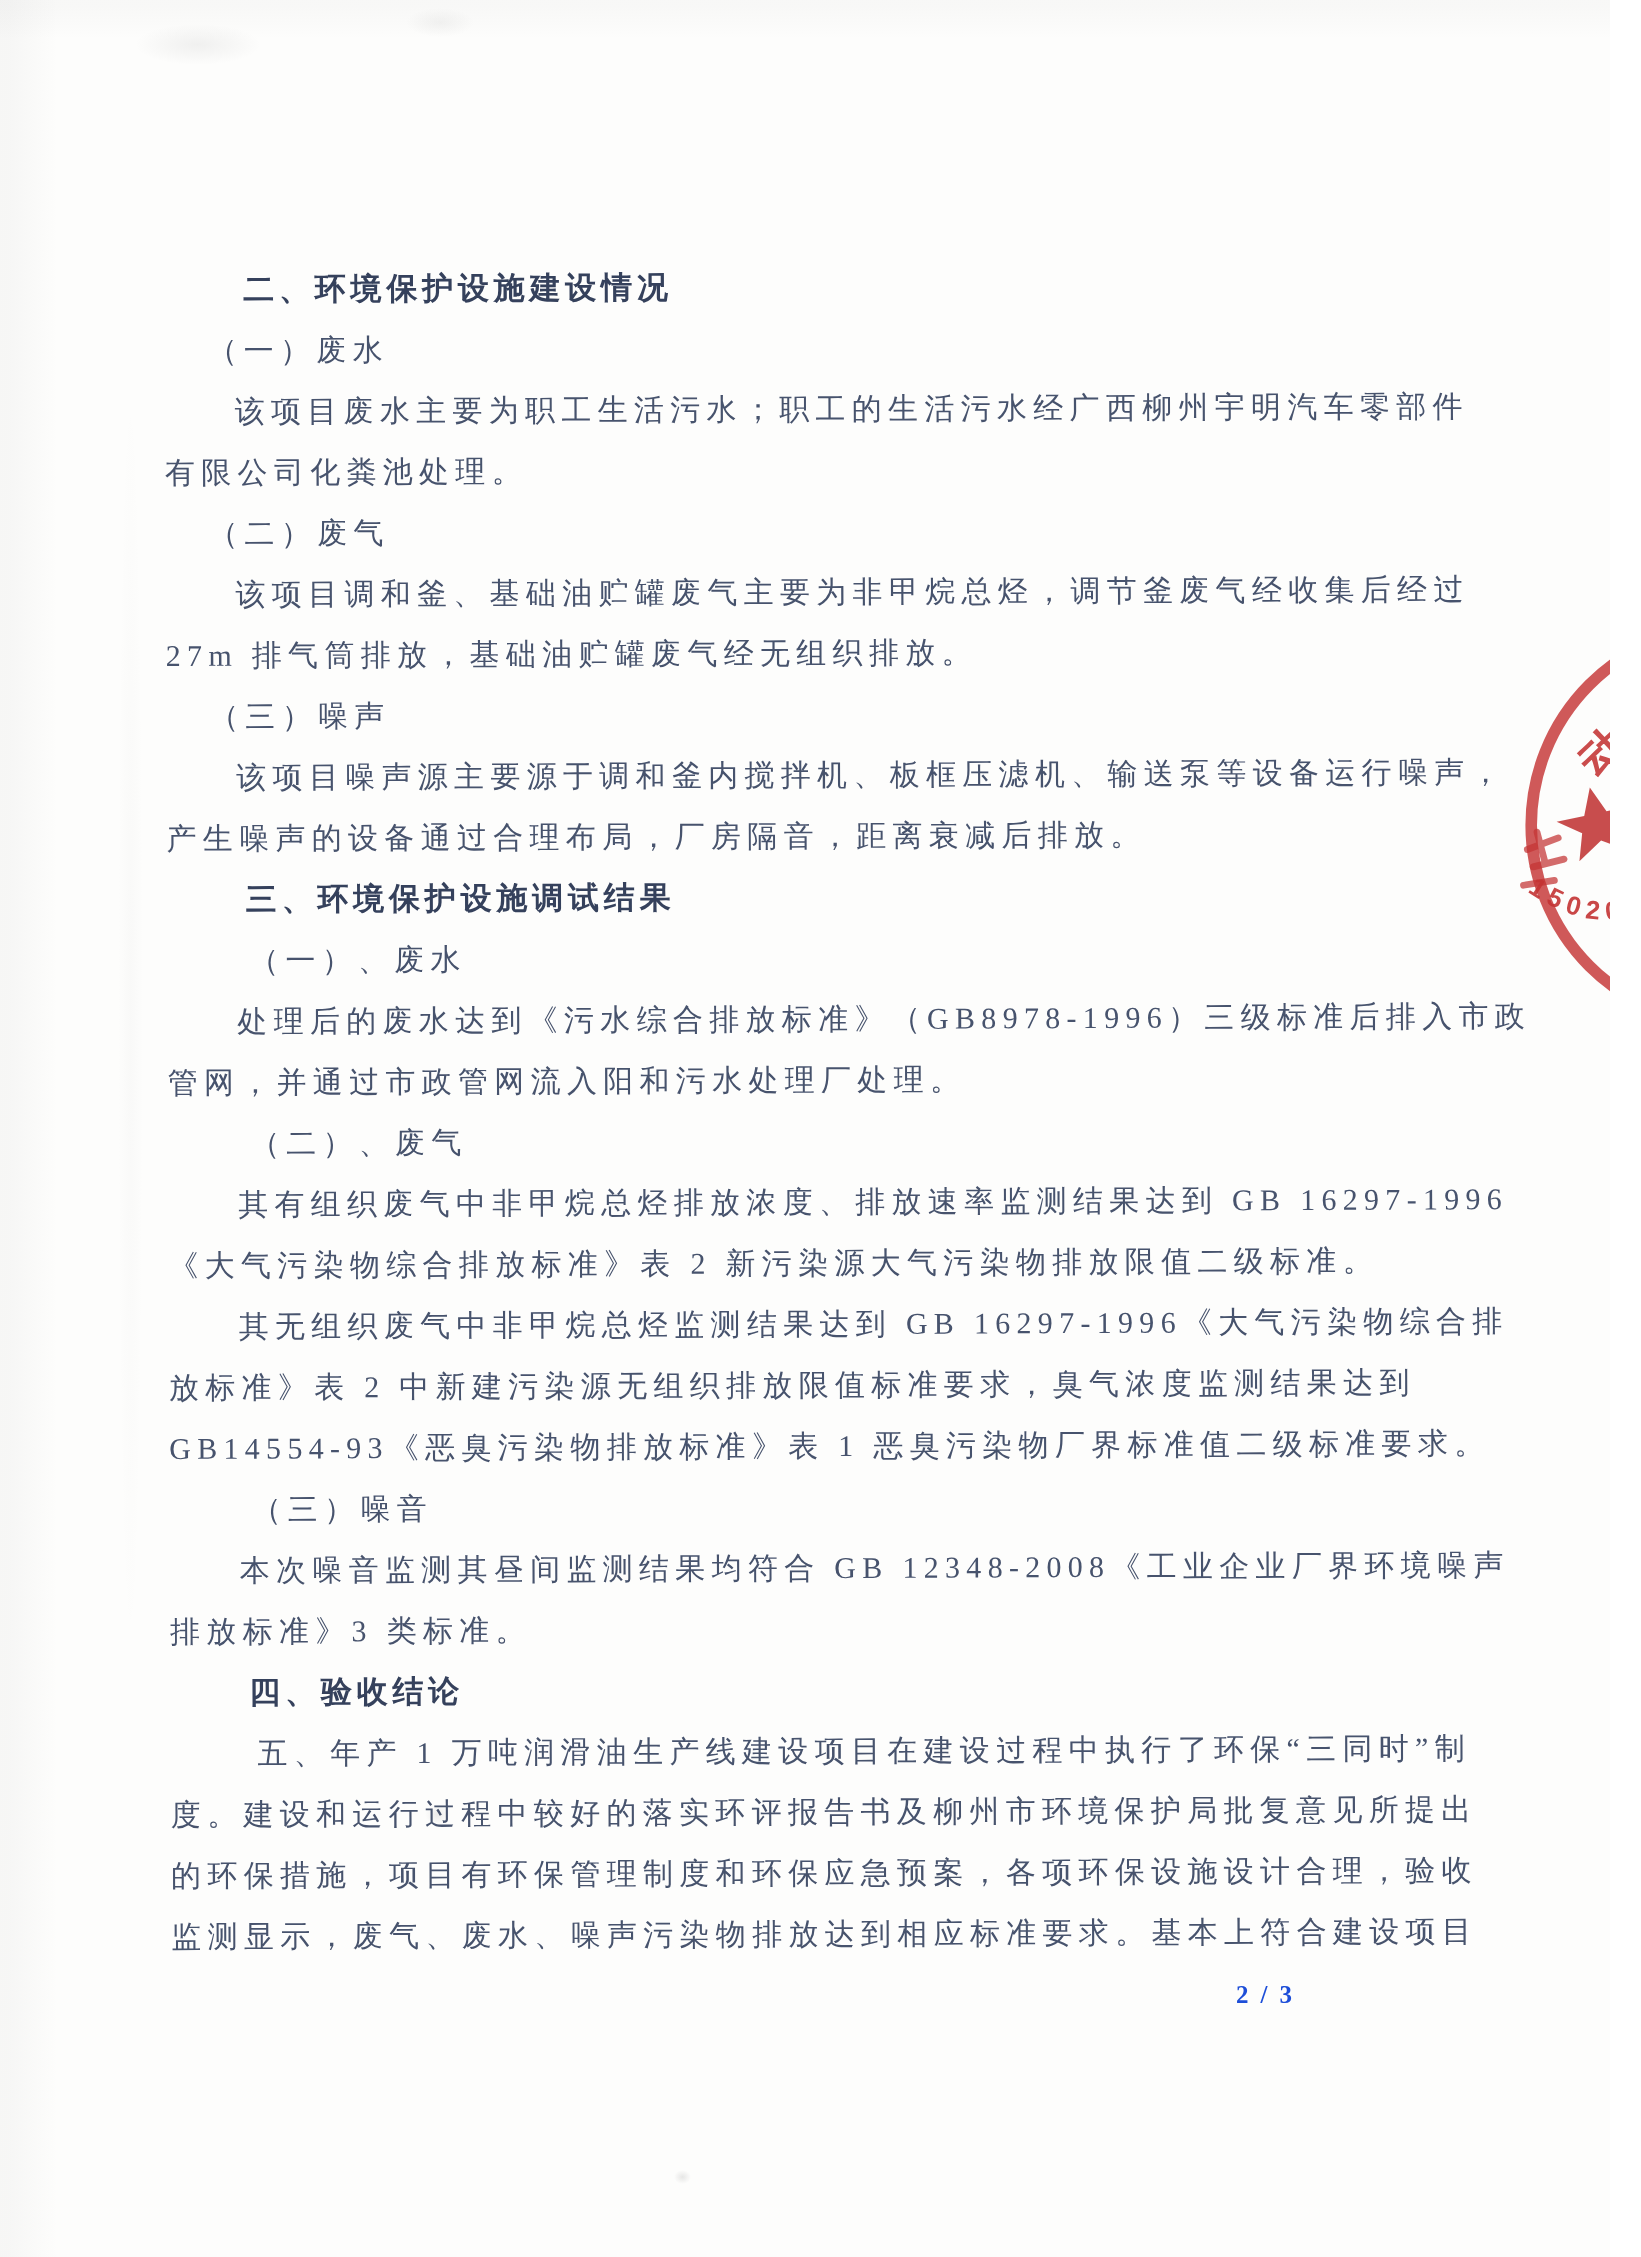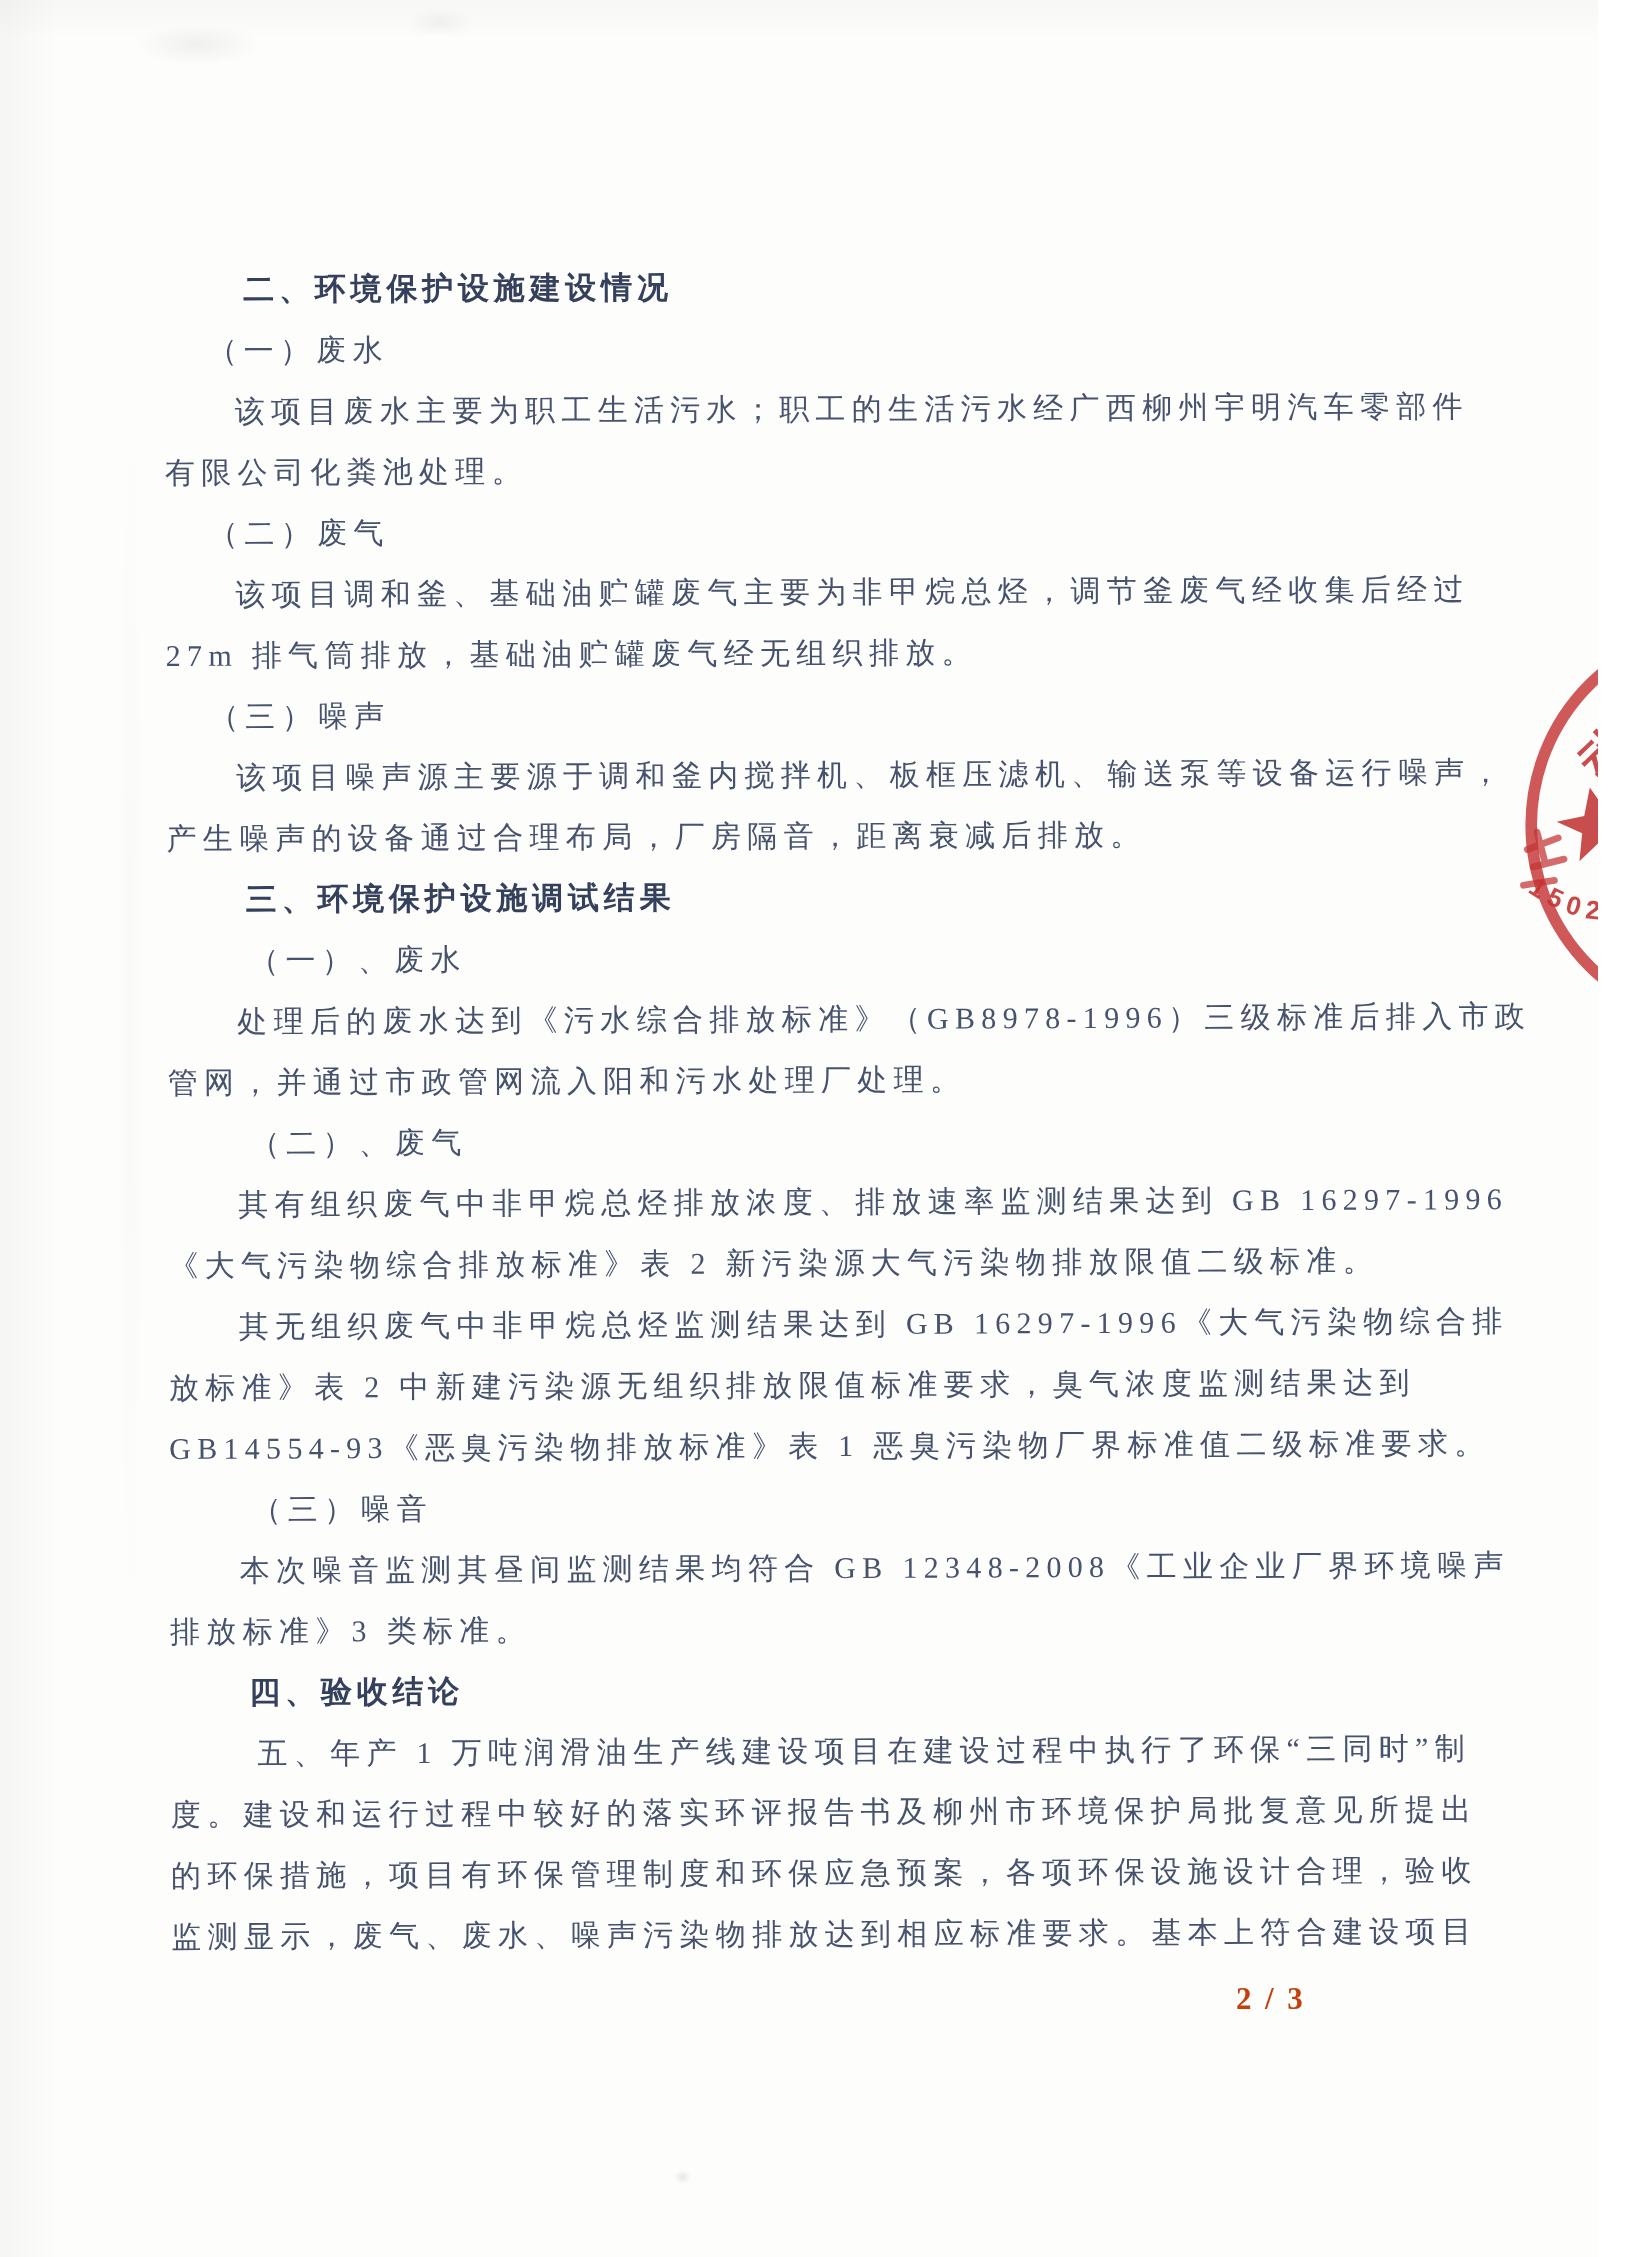--- a/index.html
+++ b/index.html
@@ -2,20 +2,21 @@
 <html lang="zh"><head>
 <meta charset="utf-8">
 <style>
   html,body{margin:0;padding:0;background:#ffffff;}
   .page{
     position:relative;
     width:1598px;height:2257px;
     background:#fdfdfc;
     overflow:hidden;
     font-family:"Liberation Serif","DejaVu Serif",serif;
+    padding-left:12px;
   }
   
   .page::before{
     content:"";position:absolute;inset:0;
     background:
       linear-gradient(90deg, rgba(120,120,120,0.05) 0 7.7px, rgba(0,0,0,0) 58px),
       linear-gradient(180deg, rgba(120,120,120,0.04) 0 5.8px, rgba(0,0,0,0) 39px);
     pointer-events:none;
   }
   .doc-lines{
@@ -41,23 +42,23 @@
     margin-left:79px;
   }
   .line.sub1{margin-left:43px;}
   .line.sub2{margin-left:82px;}
   .line.p{margin-left:70px;}
   .line.p2{margin-left:87px;}
   .line.c{margin-left:0;}
   .page-number{
     position:absolute;
     left:1236px;top:1981px;
-    font-size:31px;
+    font-size:25px;
     letter-spacing:2.9px;
-    color:#c2410c;
+    color:#1d4ed8;
     font-weight:bold;
     font-family:"Liberation Serif","DejaVu Serif",serif;
   }
   .stamp{
     position:absolute;
     left:1477px;top:608px;
     width:290px;height:425px;
   }
   .stamp text{
     font-family:"Liberation Sans","DejaVu Sans",sans-serif;

